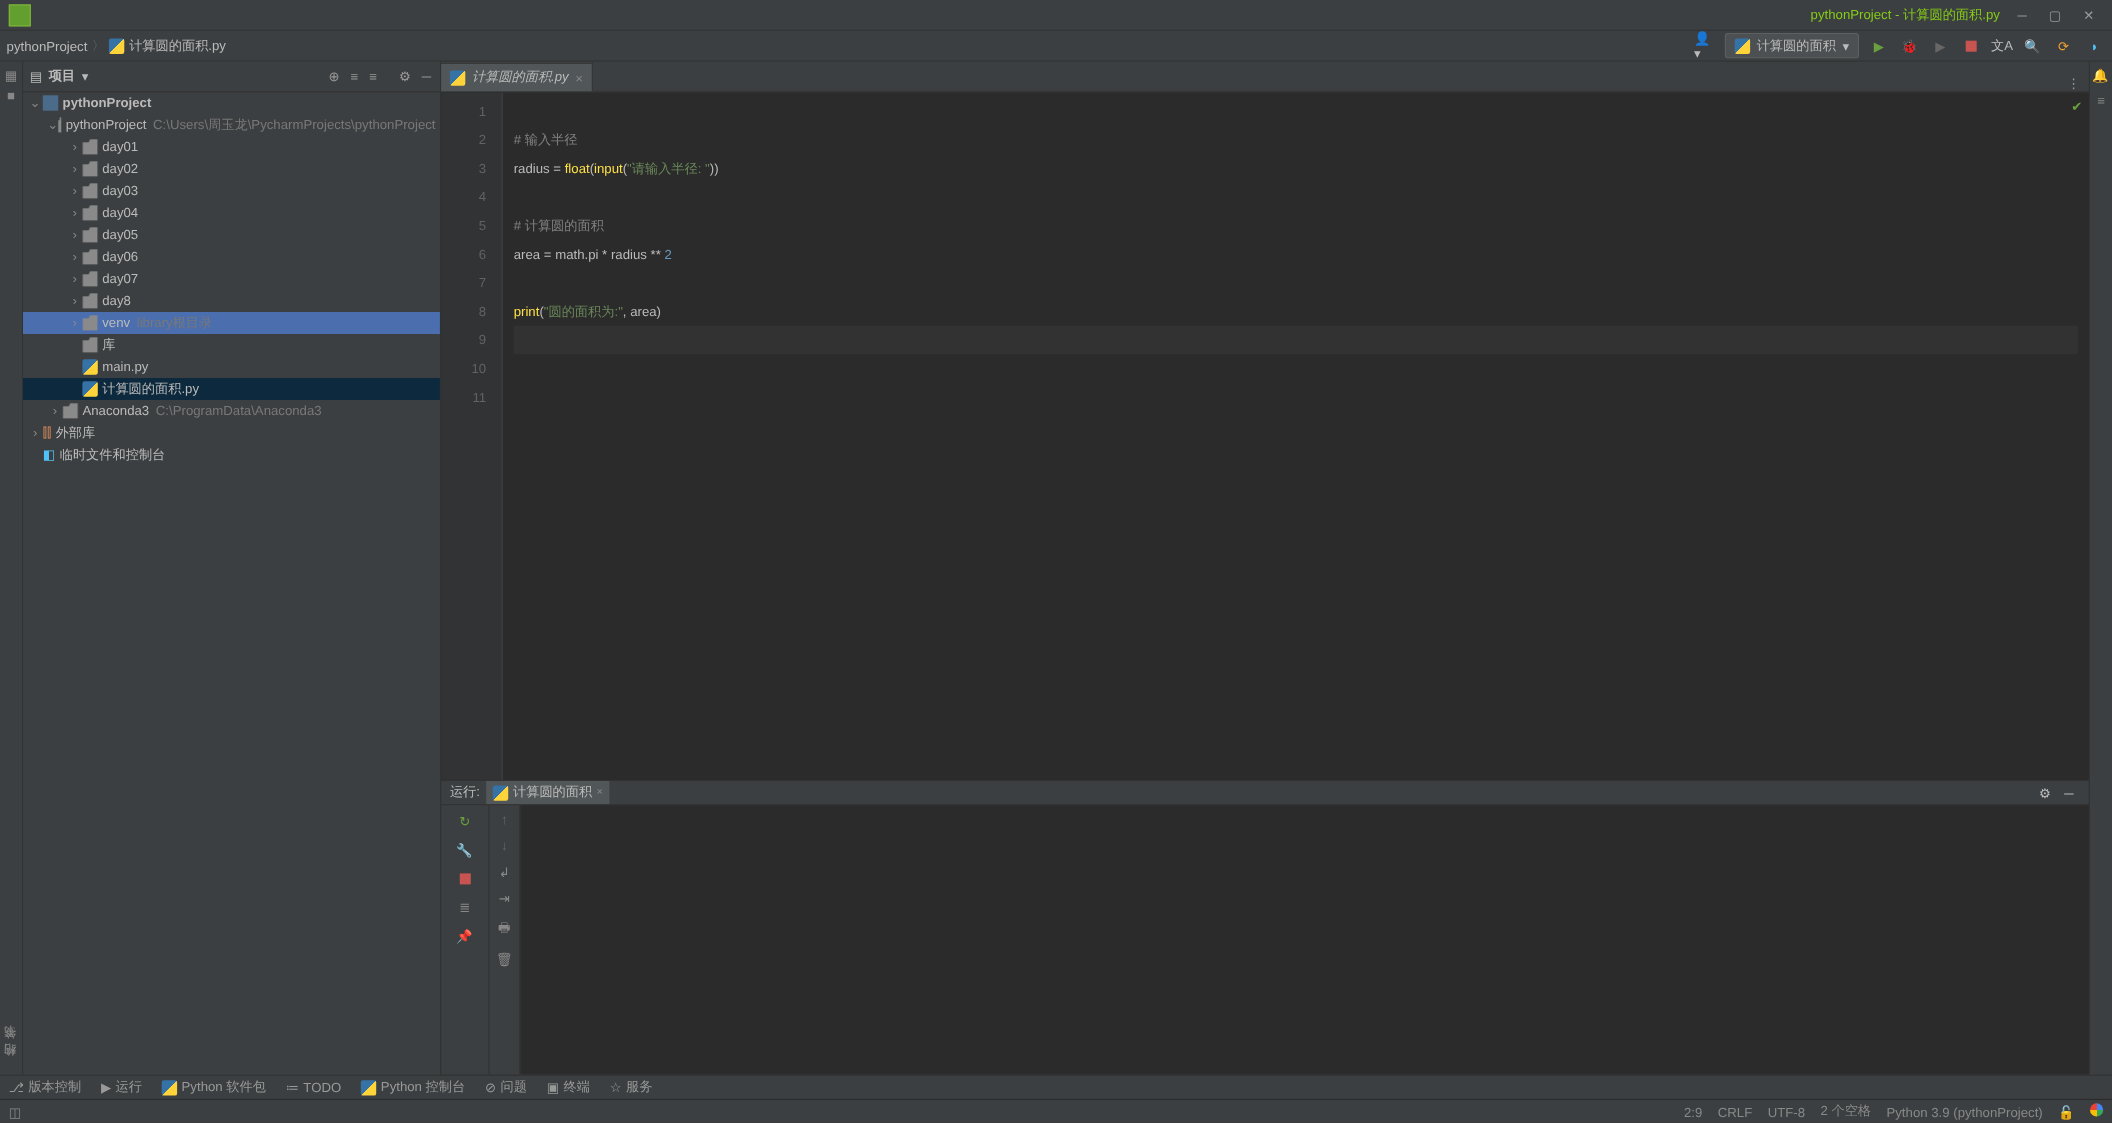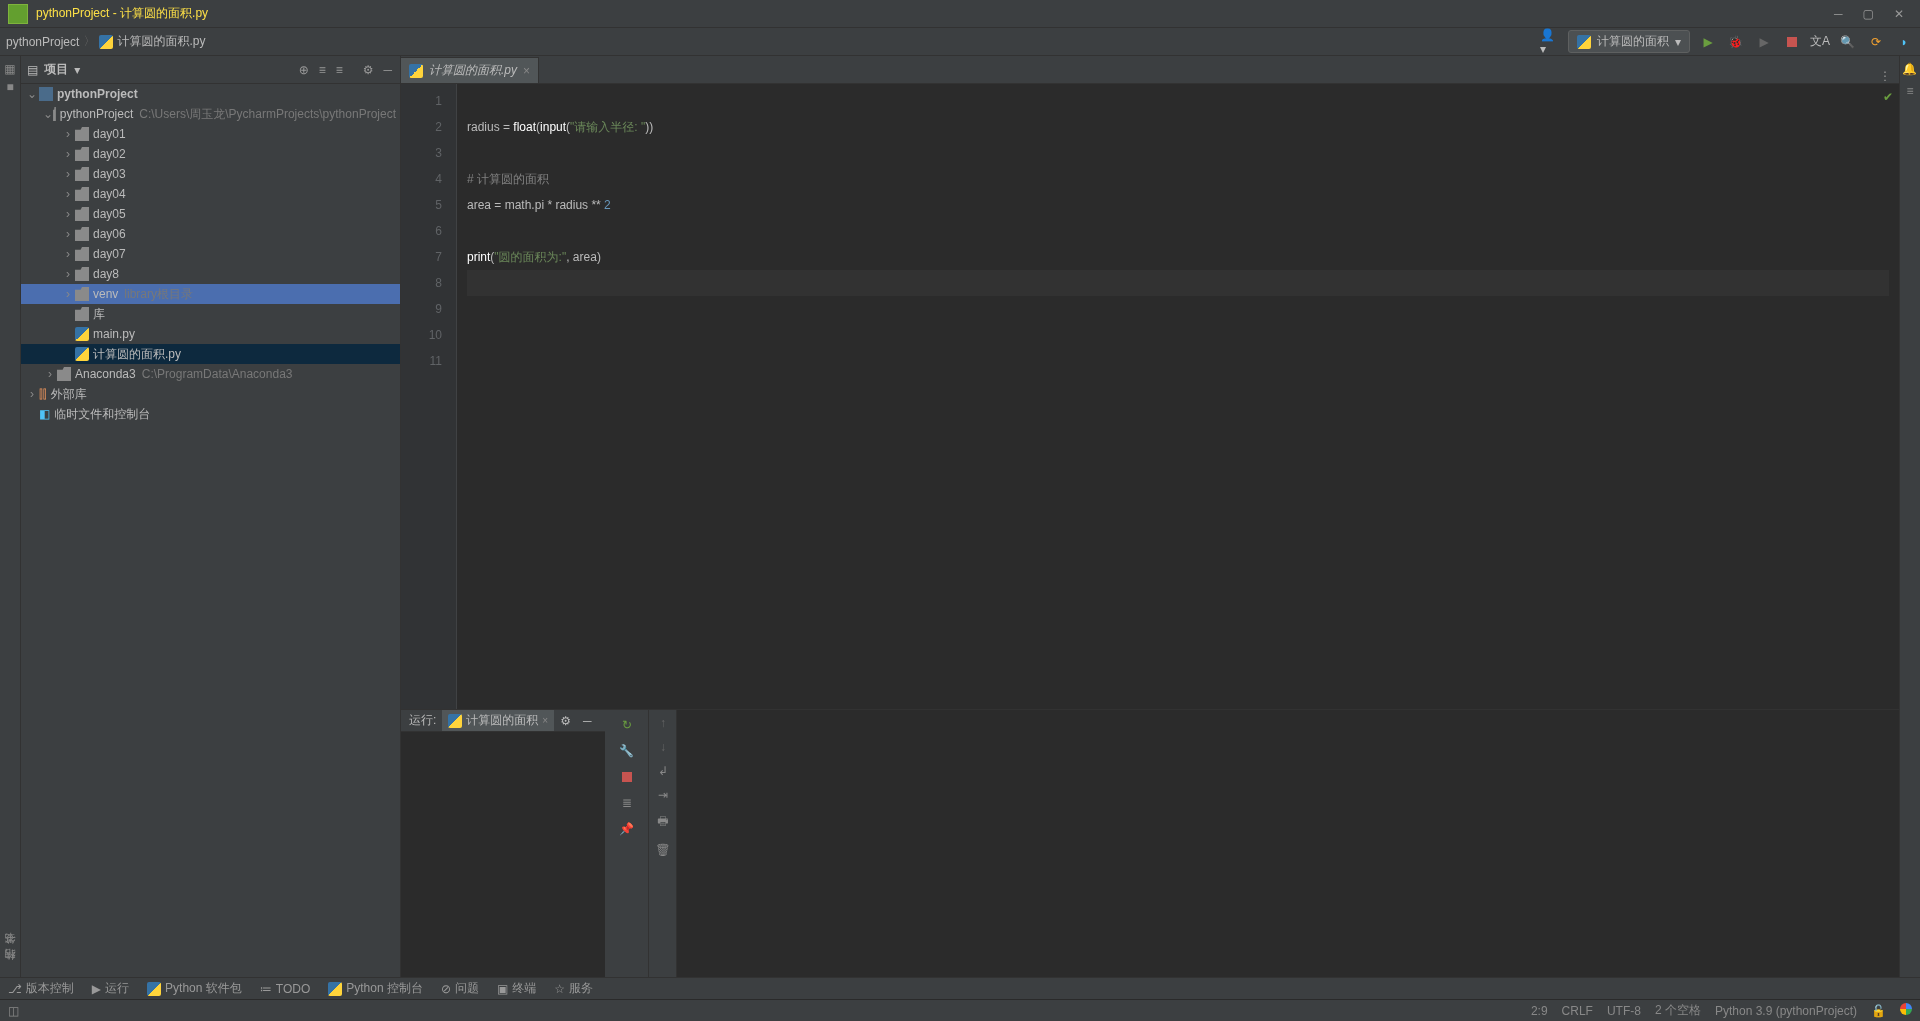--- a/index.html
+++ b/index.html
@@ -1,21 +1,21 @@
 <!DOCTYPE html>
 <html><head>
 <meta charset="utf-8">
 <style>
 *{margin:0;padding:0;box-sizing:border-box;font-family:"Segoe UI",Arial,sans-serif;font-size:12px;user-select:none}
 body{background:#3c3f41;color:#bbb;width:1920px;height:1021px;overflow:hidden;display:flex;flex-direction:column}
 .titlebar{height:28px;background:#3c3f41;display:flex;align-items:center;border-bottom:1px solid #323232}
 .titlebar .logo{width:20px;height:20px;margin:0 8px;background:#639f2f;border:1px solid #7fb33d}
 .menus{display:flex;gap:4px}
 .menus .m{padding:4px 6px;cursor:pointer}
-.titlebar .title{flex:1;text-align:left;color:#fde047}
+.titlebar .title{flex:1;text-align:right;color:#84cc16}
 .winbtns{display:flex;gap:20px;padding:0 16px;color:#999}
 .winbtns span{cursor:pointer}
 .toolbar{height:28px;background:#3c3f41;display:flex;align-items:center;border-bottom:1px solid #323232;padding:0 6px}
 .crumb{display:flex;align-items:center;gap:4px}
 .crumb .sep{color:#666}
 .crumb .py{color:#bbb;display:flex;align-items:center;gap:4px}
 .pyicon{width:14px;height:14px;background:linear-gradient(135deg,#3572a5 50%,#ffd43b 50%);border-radius:2px}
 .tbright{margin-left:auto;display:flex;align-items:center;gap:8px}
 .tbicon{width:20px;height:20px;display:flex;align-items:center;justify-content:center;cursor:pointer}
 .runcfg{background:#4c5052;border:1px solid #5e6060;padding:2px 8px;border-radius:3px;display:flex;align-items:center;gap:6px}
@@ -50,24 +50,24 @@
 .tabmore{margin-left:auto;padding:0 8px;color:#999;cursor:pointer}
 .code{flex:1;display:flex;background:#2b2b2b;font-family:Consolas,monospace;font-size:14px;min-height:0;overflow:auto;position:relative}
 .gutter{width:56px;background:#313335;text-align:right;padding:4px 14px 4px 0;color:#606366;border-right:1px solid #404244}
 .gutter div{height:26px;line-height:26px}
 .codebody{padding:4px 10px;flex:1}
 .codebody .ln{height:26px;line-height:26px;white-space:pre}
 .k{color:#cc7832}
 .s{color:#6a8759}
 .c{color:#808080}
 .n{color:#6897bb}
-.f{color:#ffffff}
+.f{color:#fde047}
 .currentline{background:#323232}
 .checkmark{position:absolute;top:6px;right:6px;color:#6a9e3f}
-.runpanel{height:268px;background:#2b2b2b;border-top:1px solid #323232;display:flex;}
+.runpanel{height:268px;background:#2b2b2b;border-top:1px solid #323232;display:flex;flex-direction:column}
 .runhdr{height:22px;background:#3c3f41;display:flex;align-items:center;padding:0 8px;border-bottom:1px solid #323232}
 .runhdr .tab2{background:#515658;padding:2px 6px;display:flex;align-items:center;gap:4px;margin-left:6px}
 .runhdr .x2{color:#888;font-size:10px}
 .runhdr .sp{flex:1}
 .runbody{flex:1;display:flex}
 .runtb{width:44px;background:#3c3f41;border-right:1px solid #323232;display:flex;flex-direction:column;align-items:center;padding:6px 0;gap:8px}
 .runtb .ri{width:18px;height:18px;cursor:pointer;display:flex;align-items:center;justify-content:center}
 .runtb2{width:28px;background:#3c3f41;border-right:1px solid #323232;display:flex;flex-direction:column;align-items:center;padding:6px 0;gap:10px}
 .console{flex:1;padding:6px 10px;font-family:Consolas,monospace;font-size:14px;color:#bbb}
 .console .l{line-height:24px;white-space:pre}
@@ -256,20 +256,21 @@
             <div>5</div>
             <div>6</div>
             <div>7</div>
             <div>8</div>
             <div>9</div>
             <div>10</div>
             <div>11</div>
         </div>
         <div class="codebody">
           <div class="ln"></div>
+          <div class="ln"><span class="c"># 输入半径</span></div>
           <div class="ln"><span>radius = </span><span class="f">float</span><span>(</span><span class="f">input</span><span>(</span><span class="s">"请输入半径: "</span><span>))</span></div>
           <div class="ln"></div>
           <div class="ln"><span class="c"># 计算圆的面积</span></div>
           <div class="ln"><span>area = math.pi * radius ** </span><span class="n">2</span></div>
           <div class="ln"></div>
           <div class="ln"><span class="f">print</span><span>(</span><span class="s">"圆的面积为:"</span><span>, area)</span></div>
           <div class="ln currentline"></div>
         </div>
         <span class="checkmark">✔</span>
       </div>

